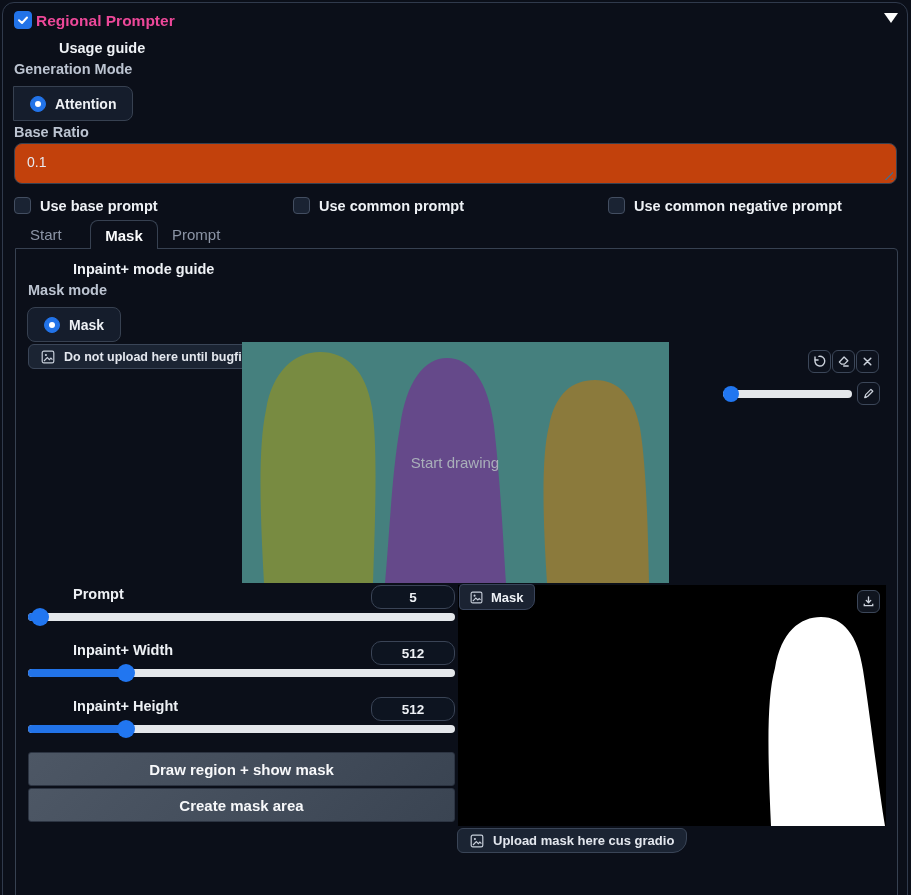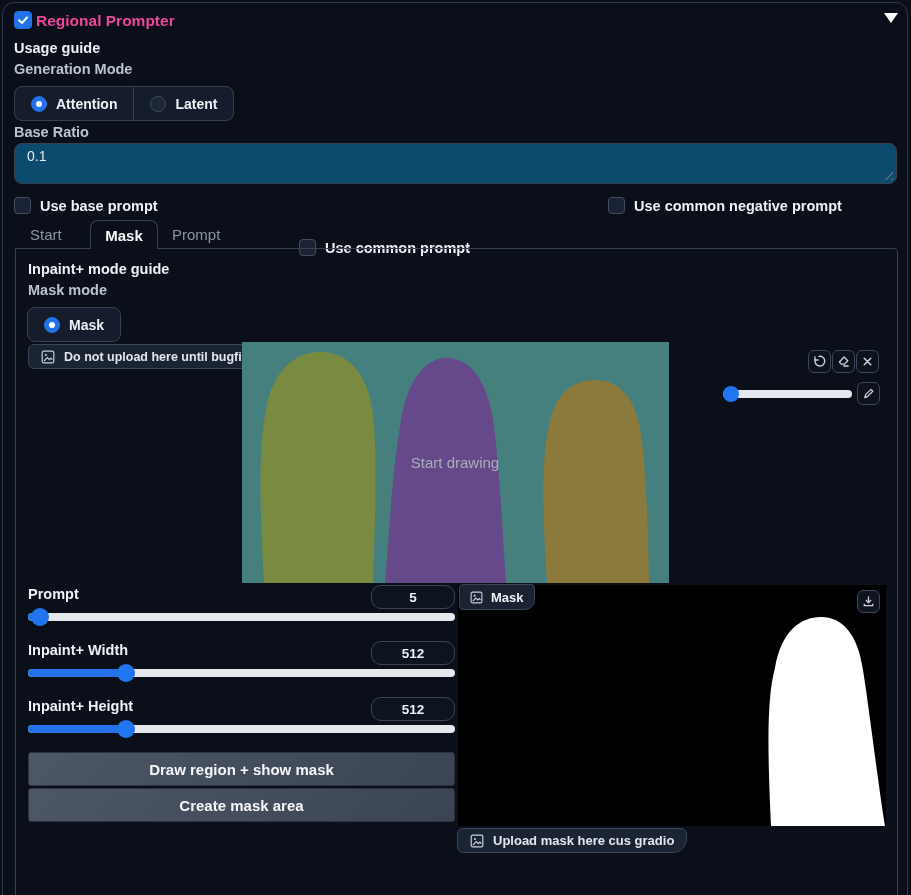--- a/index.html
+++ b/index.html
@@ -25,21 +25,21 @@
     display:inline-flex; align-items:center; justify-content:center;
   }
   .chk.checked { background:#2273e8; border-color:#2273e8; }
   .title { font-weight:700; font-size:15.5px; color:#ec4899; }
   .caret-down {
     width:0; height:0;
     border-left:7px solid transparent; border-right:7px solid transparent;
     border-top:10px solid #fdfdfd;
   }
 
-  .lbl-bold { font-weight:700; font-size:14.5px; color:#eef1f5; }
+  .lbl-bold { font-weight:700; font-size:14.5px; color:#eef1f5;margin-left:45px; }
   .lbl-gray { font-weight:600; font-size:14.5px; color:#bcc4d1; }
 
   
   .radio-group { display:inline-flex; }
   .radio-cell {
     display:inline-flex; align-items:center; gap:9px;
     background:#151d2c; border:1px solid #374151;
     padding:0 16px; height:35px; font-weight:600; font-size:14px; color:#eef1f5;
   }
   .radio-cell:first-child { border-radius:8px 0 0 8px; }
@@ -50,22 +50,22 @@
     background:#1d2738; border:1.5px solid #3e4a5e;
     display:inline-flex; align-items:center; justify-content:center;
   }
   .radio.selected { background:#2273e8; border-color:#2273e8; }
   .radio.selected::after {
     content:""; width:6px; height:6px; border-radius:50%; background:#fff;
   }
 
   
   .textbox {
-    background:#0c4a6e; border:1px solid #374151; border-radius:8px;
-    padding:4px 12px; font-size:14px; color:#e7eaef; position:absolute;
+    background:#c2410c; border:1px solid #374151; border-radius:8px;
+    padding:10px 12px; font-size:14px; color:#e7eaef; position:absolute;
   }
   .resize-grip {
     position:absolute; right:3px; bottom:3px; width:9px; height:9px;
     background:repeating-linear-gradient(315deg,#5a6578 0 1.5px,transparent 1.5px 4.5px);
     clip-path:polygon(100% 0,100% 100%,0 100%);
   }
 
   .chk-item { display:inline-flex; align-items:center; gap:9px; }
   .chk-sq {
     width:17px; height:17px; border-radius:4px;
@@ -151,37 +151,33 @@
 <div class="abs caret-down" style="left:884px; top:13px;"></div>
 
 <div class="abs lbl-bold" style="left:14px; top:40px;">Usage guide</div>
 <div class="abs lbl-gray" style="left:14px; top:61px;">Generation Mode</div>
 
 <div class="abs radio-group" style="left:14px; top:86px;">
   <div class="radio-cell">
     <span class="radio selected"></span>
     <span>Attention</span>
   </div>
-  <div class="radio-cell">
-    <span class="radio"></span>
-    <span>Latent</span>
-  </div>
 </div>
 
 <div class="abs lbl-gray" style="left:14px; top:124px;">Base Ratio</div>
 <div class="textbox" style="left:14px; top:143px; width:883px; height:41px;">
   <span>0.1</span>
   <span class="resize-grip"></span>
 </div>
 
 <div class="abs chk-item" style="left:14px; top:197px;">
   <span class="chk-sq"></span>
   <span class="chk-label">Use base prompt</span>
 </div>
-<div class="abs chk-item" style="left:299px; top:197px;margin-top:42px;">
+<div class="abs chk-item" style="left:293px; top:197px;">
   <span class="chk-sq"></span>
   <span class="chk-label">Use common prompt</span>
 </div>
 <div class="abs chk-item" style="left:608px; top:197px;">
   <span class="chk-sq"></span>
   <span class="chk-label">Use common negative prompt</span>
 </div>
 
 <div class="abs tab-plain" style="left:30px; top:226px;">Start</div>
 <div class="abs tab-active" style="left:90px; top:220px; width:68px; height:29px;">

